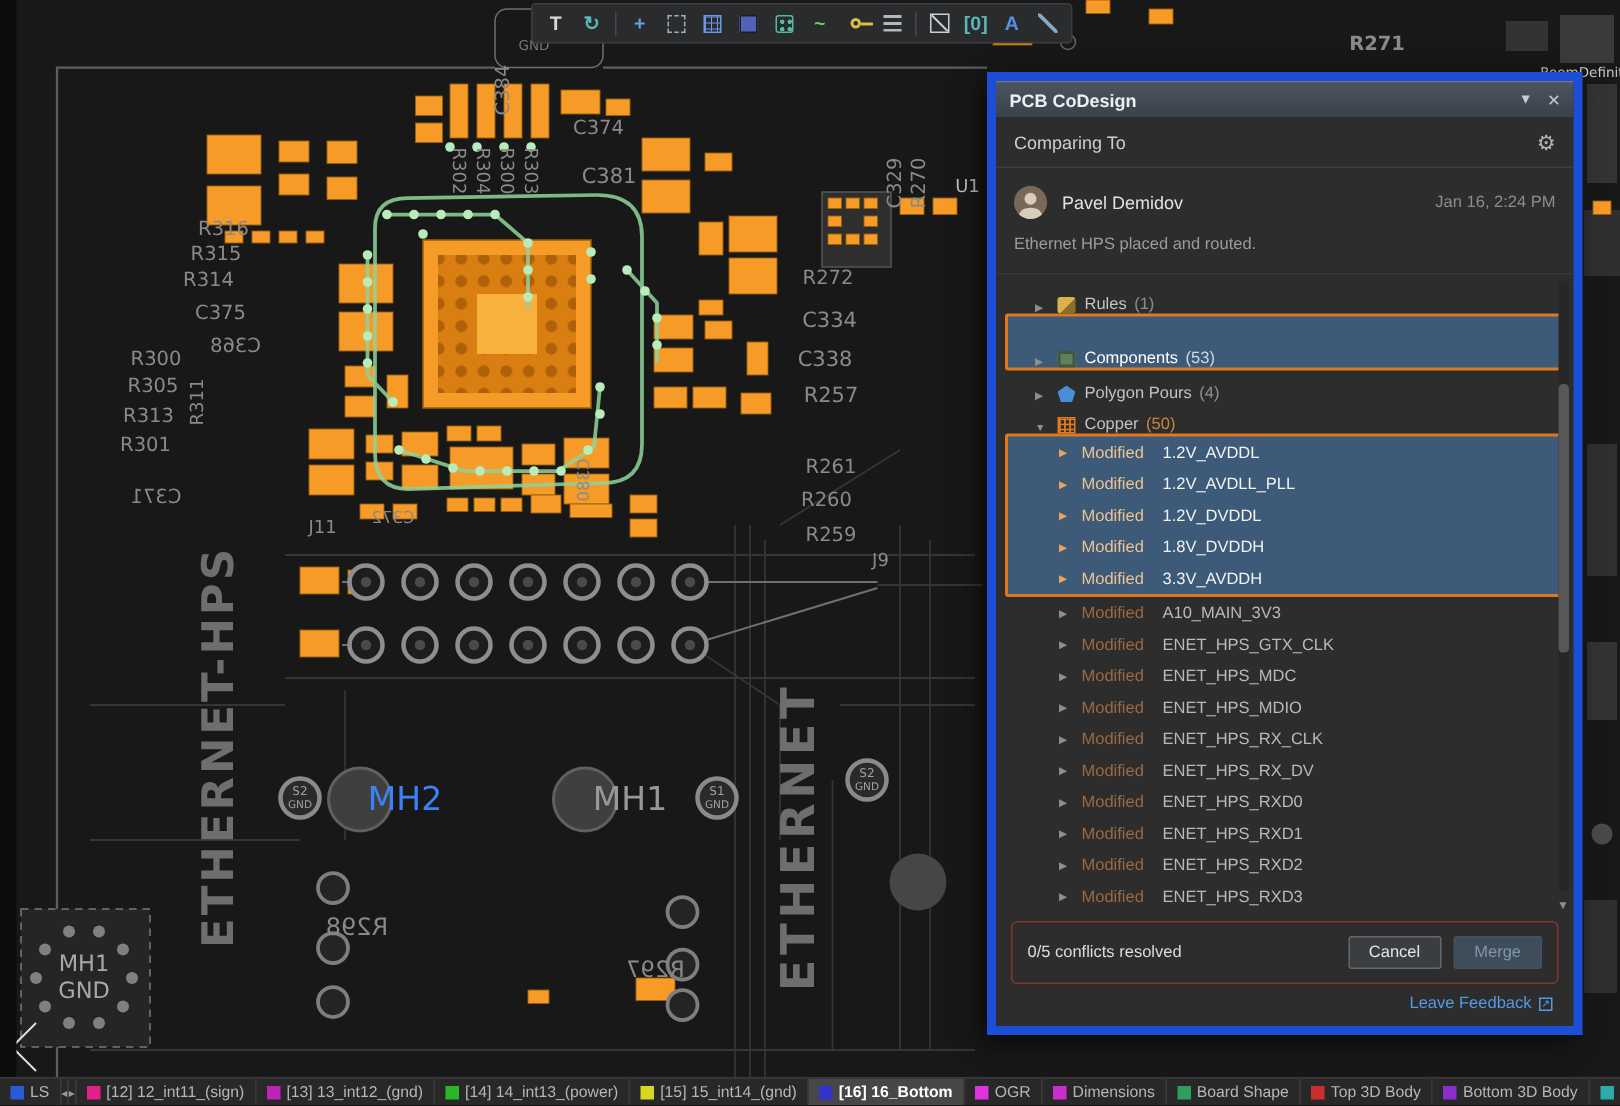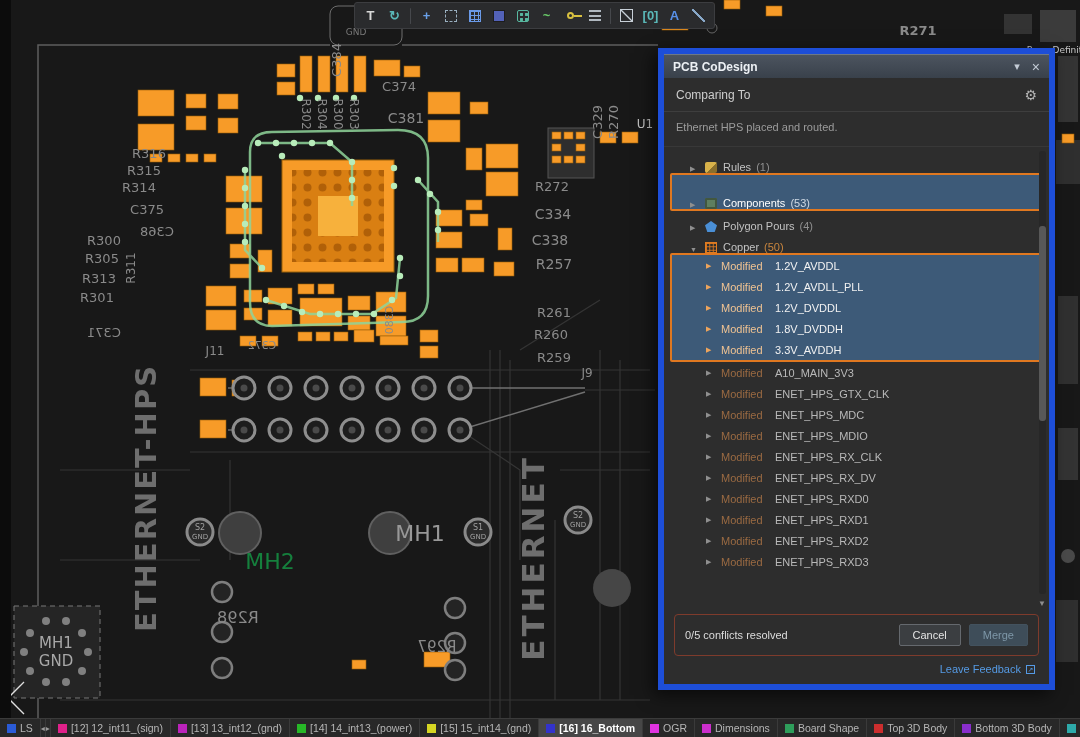--- a/index.html
+++ b/index.html
@@ -387,21 +387,21 @@
       <div class="pcb-label" style="left: 552px; top: 186px; font-size: 13px; transform: translate(-50%, -50%) rotate(0deg) scaleX(1);">R272</div>
       <div class="pcb-label" style="left: 553px; top: 214px; font-size: 14px; transform: translate(-50%, -50%) rotate(0deg) scaleX(1);">C334</div>
       <div class="pcb-label" style="left: 550px; top: 240px; font-size: 14px; transform: translate(-50%, -50%) rotate(0deg) scaleX(1);">C338</div>
       <div class="pcb-label" style="left: 554px; top: 264px; font-size: 14px; transform: translate(-50%, -50%) rotate(0deg) scaleX(1); text-align: center;">R257</div>
       <div class="pcb-label" style="left: 554px; top: 312px; font-size: 13px; transform: translate(-50%, -50%) rotate(0deg) scaleX(1);">R261</div>
       <div class="pcb-label" style="left: 551px; top: 334px; font-size: 13px; transform: translate(-50%, -50%) rotate(0deg) scaleX(1);">R260</div>
       <div class="pcb-label" style="left: 554px; top: 357px; font-size: 13px; transform: translate(-50%, -50%) rotate(0deg) scaleX(1);">R259</div>
       <div class="pcb-label" style="left: 918px; top: 30px; font-size: 13px; transform: translate(-50%, -50%) rotate(0deg) scaleX(1); font-weight: bold;">R271</div>
       <div class="pcb-label" style="left: 356px; top: 32px; font-size: 9px; color: rgb(120, 120, 120); transform: translate(-50%, -50%) rotate(0deg) scaleX(1);">GND</div>
       <div class="pcb-label" style="left: 587px; top: 373px; font-size: 12px; transform: translate(-50%, -50%) rotate(0deg) scaleX(1);">J9</div>
-      <div class="pcb-label" style="left: 270px; top: 534px; font-size: 22px; color: #15803d; transform: translate(-50%, -50%) rotate(0deg) scaleX(1); margin-top: 28px;">MH2</div>
+      <div class="pcb-label" style="left: 270px; top: 534px; font-size: 22px; color: #3b82f6; transform: translate(-50%, -50%) rotate(0deg) scaleX(1);">MH2</div>
       <div class="pcb-label" style="left: 420px; top: 534px; font-size: 22px; color: rgb(152, 152, 152); transform: translate(-50%, -50%) rotate(0deg) scaleX(1);">MH1</div>
       <div class="pcb-label" style="left: 238px; top: 618px; font-size: 16px; transform: translate(-50%, -50%) rotate(0deg) scaleX(-1);">R298</div>
       <div class="pcb-label" style="left: 437px; top: 647px; font-size: 15px; transform: translate(-50%, -50%) rotate(0deg) scaleX(-1);">R297</div>
       <div class="pcb-label" style="left: 146px; top: 498px; font-size: 29px; color: rgb(110, 110, 110); font-weight: bold; letter-spacing: 2px; transform: translate(-50%, -50%) rotate(-90deg) scaleX(1);">ETHERNET-HPS</div>
       <div class="pcb-label" style="left: 533px; top: 558px; font-size: 31px; color: rgb(110, 110, 110); font-weight: bold; letter-spacing: 3px; transform: translate(-50%, -50%) rotate(-90deg) scaleX(1);">ETHERNET</div>
       <div class="pcb-label" style="left: 1067px; top: 6px; font-size: 9px; color: rgb(200, 200, 200); transform: translate(-50%, -50%) rotate(0deg) scaleX(1); margin-top: 44px;">RoomDefinition_U</div>
       <div class="pcb-label" style="left: 200px; top: 528px; font-size: 8px; color: rgb(160, 160, 160); transform: translate(-50%, -50%) rotate(0deg) scaleX(1);">S2</div>
       <div class="pcb-label" style="left: 200px; top: 537px; font-size: 7px; color: rgb(160, 160, 160); transform: translate(-50%, -50%) rotate(0deg) scaleX(1);">GND</div>
       <div class="pcb-label" style="left: 478px; top: 528px; font-size: 8px; color: rgb(160, 160, 160); transform: translate(-50%, -50%) rotate(0deg) scaleX(1);">S1</div>
       <div class="pcb-label" style="left: 478px; top: 537px; font-size: 7px; color: rgb(160, 160, 160); transform: translate(-50%, -50%) rotate(0deg) scaleX(1);">GND</div>
@@ -488,20 +488,31 @@
       <span class="p-title">PCB CoDesign</span>
       <span class="p-caret"></span>
       <span class="p-close"></span>
     </div>
 
     <div class="p-sub">
       <span class="p-sub-label">Comparing To</span>
       <span class="gear"></span>
     </div>
 
+    <div class="p-user">
+      <span class="avatar">
+        <svg width="22" height="22" viewBox="0 0 22 22">
+            <circle cx="11" cy="11" r="11" fill="#77685a"></circle>
+          <circle cx="11" cy="8.5" r="4" fill="#d8ccbc"></circle>
+          <path d="M3,22 Q3,14.5 11,14.5 Q19,14.5 19,22 Z" fill="#d8ccbc"></path>
+          </svg>
+      </span>
+      <span class="p-name">Pavel Demidov</span>
+      <span class="p-time">Jan 16, 2:24 PM</span>
+    </div>
     <div class="p-comment">Ethernet HPS placed and routed.</div>
 
     <div class="p-tree">
       <div class="t-row">
         <span class="t-tri"></span>
         <span class="t-icon icon-rules"></span>
         <span class="t-label">Rules</span>
         <span class="t-count">(1)</span>
       </div>
       <div class="t-row boxed">

